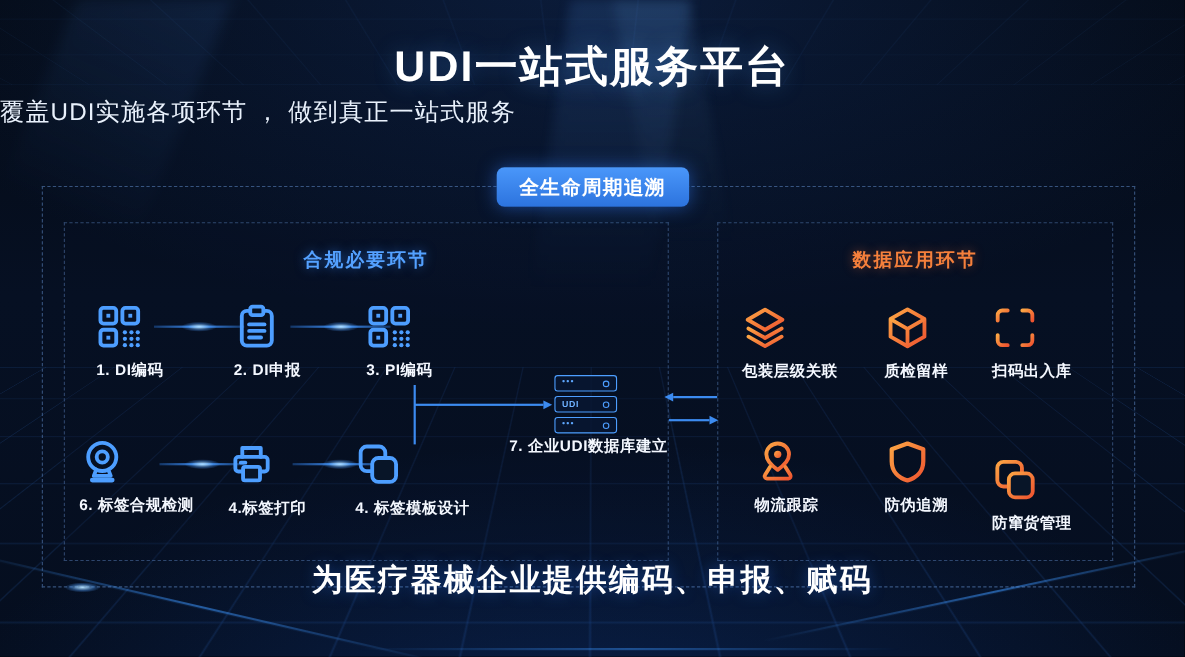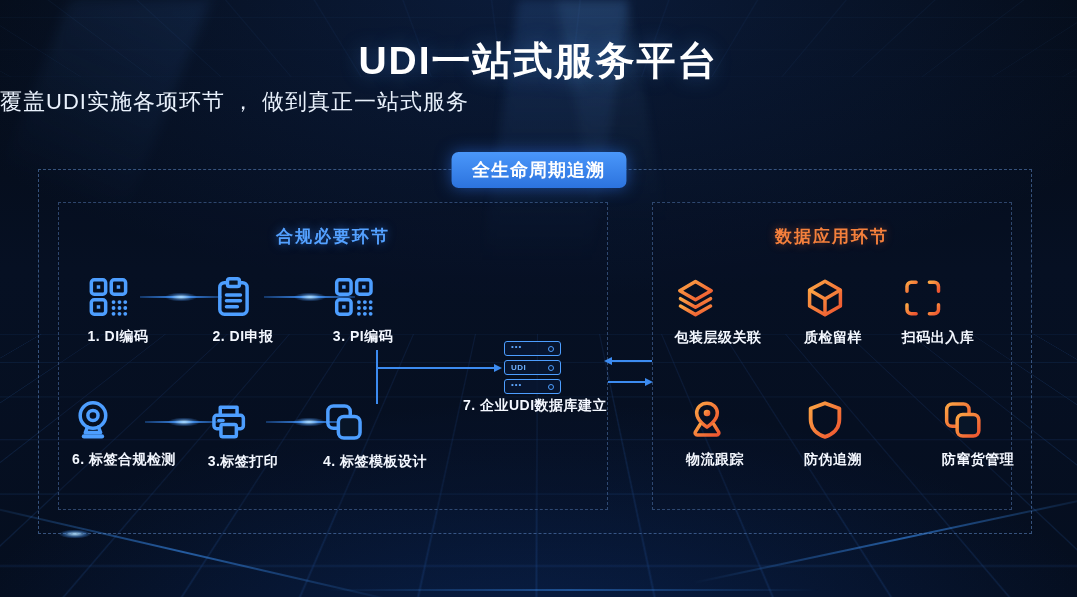--- a/index.html
+++ b/index.html
@@ -184,21 +184,21 @@
     <div class="nlabel">6. 标签合规检测</div>
   </div>
 
   <div class="node" style="left:243px;top:401px;">
     <svg viewBox="0 0 24 24" fill="none" stroke="#4D9EFF" stroke-width="2" stroke-linecap="round" stroke-linejoin="round">
       <path d="M7.2 8.2 V3.6 H16.8 V8.2"></path>
       <rect x="3.6" y="8.2" width="16.8" height="7.6" rx="1.6"></rect>
       <line x1="6.4" y1="11.2" x2="8.8" y2="11.2"></line>
       <rect x="7.6" y="13.4" width="8.8" height="7" rx="1" fill="#081528"></rect>
     </svg>
-    <div class="nlabel">3.标签打印</div>
+    <div class="nlabel">4.标签打印</div>
   </div>
 
   <div class="node" style="left:375px;top:401px;">
     <svg viewBox="0 0 24 24" fill="none" stroke="#4D9EFF" stroke-width="2" stroke-linecap="round" stroke-linejoin="round">
       <rect x="2.8" y="2.8" width="12.8" height="12.8" rx="3.2"></rect>
       <rect x="8.8" y="8.8" width="12.4" height="12.4" rx="3.2" fill="#081528"></rect>
     </svg>
     <div class="nlabel">4. 标签模板设计</div>
   </div>
 
@@ -278,21 +278,22 @@
 
   <div class="node" style="left:833px;top:399px;">
     <svg viewBox="0 0 24 24" fill="none" stroke="url(#ogr)" stroke-width="2.2" stroke-linecap="round" stroke-linejoin="round">
       <path d="M12 2.4 L20.2 5.4 V11.6 C20.2 16.8 16.8 20.2 12 21.6 C7.2 20.2 3.8 16.8 3.8 11.6 V5.4 Z"></path>
       <line x1="12" y1="8.2" x2="12" y2="14.6"></line>
         <line x1="8.8" y1="11.4" x2="15.2" y2="11.4"></line>
     </svg>
     <div class="nlabel">防伪追溯</div>
   </div>
 
-  <div class="node" style="left:938px;top:399px;margin-left:40px;">
+  <div class="node" style="left:938px;top:415px;">
     <svg viewBox="0 0 24 24" fill="none" stroke="url(#ogr)" stroke-width="2" stroke-linecap="round" stroke-linejoin="round">
       <rect x="2.8" y="2.8" width="12.8" height="12.8" rx="3.2"></rect>
       <rect x="8.8" y="8.8" width="12.4" height="12.4" rx="3.2" fill="#081528"></rect>
     </svg>
     <div class="nlabel">防窜货管理</div>
   </div>
 
+  <div class="footer">为医疗器械企业提供编码、申报、赋码</div>
 </div>
 
 </body></html>

